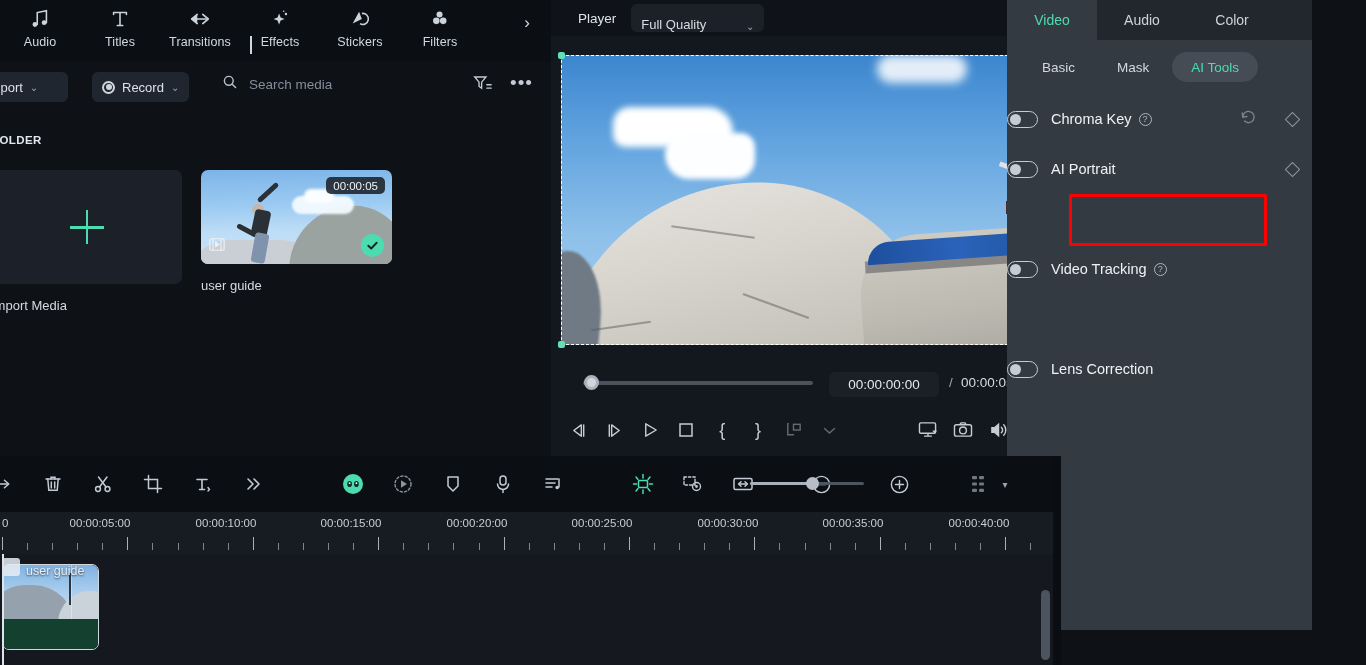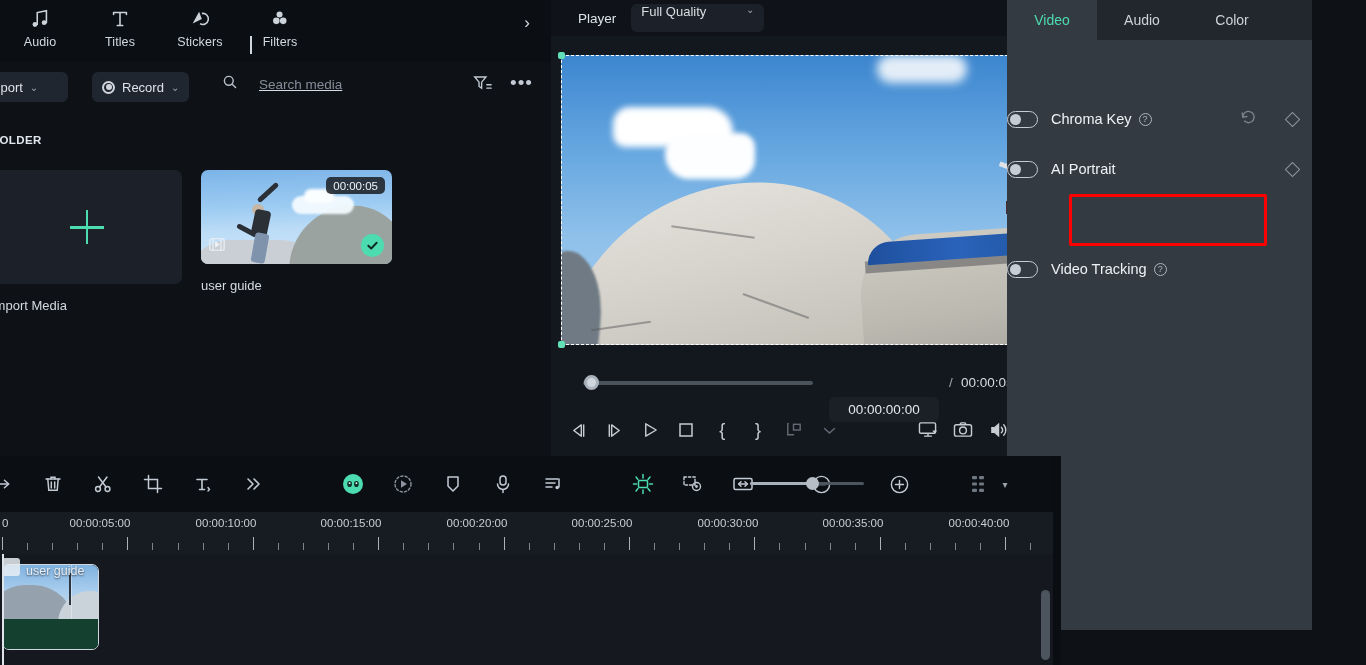--- a/index.html
+++ b/index.html
@@ -41,21 +41,21 @@
   }
   .pill.import { position:absolute; left:-28px; top:72px; width: 96px; padding-left: 14px;}
   .pill.record { position:absolute; left: 92px; top:72px; }
   .chev-sm { font-size: 10px; color:#9aa3ae; }
   .rec-dot {
     width: 13px; height: 13px; border-radius: 50%; border: 2px solid #cfd5dd;
     display:flex;align-items:center;justify-content:center;
   }
   .rec-dot i { width:6px;height:6px;border-radius:50%;background:#cfd5dd;display:block; }
   .search-wrap {
-    position:absolute; left: 222px; top:74px; display:flex; align-items:center; gap:21px;text-decoration:underline;
+    position:absolute; left: 222px; top:74px; display:flex; align-items:center; gap:11px;
   }
   .search-input {
     background: transparent; border: none; outline: none;
     font-size: 13.5px; color: #d9dee5; width: 200px;
     font-family: "Liberation Sans", sans-serif;
   }
   .search-input::placeholder { color: #848d99; }
   .tb-right { position:absolute; right: 18px; top: 74px; display:flex; align-items:center; gap: 18px; }
   .icon-btn { color:#c3cad3; cursor:pointer; display:flex; align-items:center; }
   .dots { font-size: 19px; letter-spacing: 1px; color:#c3cad3; line-height: 10px;}
@@ -140,21 +140,21 @@
     position:absolute; left: 551px; top: 0; width: 510px; height: 456px;
     background: #13171e;
   }
   .player-top {
     position:absolute; left: 0; top: 0; width: 510px; height: 36px;
     display:flex; align-items:center; background:#0f1319;
   }
   .player-label { margin-left: 27px; font-size: 13.5px; color:#dde2e9; }
   .quality-sel {
     margin-left: 15px; width: 133px; height: 28px; border-radius: 6px;
-    background:#1c2129; display:flex; align-items:flex-start; justify-content:space-between;
+    background:#1c2129; display:flex; align-items:flex-end; justify-content:space-between;
     padding: 0 10px; font-size:13px; color:#d8dde4; cursor:pointer;
   }
   .wave-icon { position:absolute; right: 27px; top: 7px; cursor:pointer; color:#ccd3dc;}
   .playhead-top {
     position:absolute; left: 250px; top: 36px; width: 1.5px; height: 18px; background:#cfd6de;
   }
   .video-frame {
     position:absolute; left: 561px; top: 55px; width: 492px; height: 290px;
     overflow:hidden;
     background: linear-gradient(180deg,#3c86cf 0%, #62a4df 30%, #8ec0ea 62%, #a8cfef 100%);
@@ -225,21 +225,21 @@
     position:absolute; left: 22px; top: 11px; width: 230px; height: 4px;
     background:#4a525c; border-radius: 3px;
   }
   .scrub-knob {
     position:absolute; left: 23px; top: 5px; width: 15px; height: 15px; border-radius:50%;
     background:#cfd6de; border: 3px solid #aab2bc; cursor:pointer;
   }
   .time-box {
     position:absolute; left: 268px; top: 2px; width: 110px; height: 25px;
     background:#1b2027; border-radius:6px; display:flex;align-items:center;justify-content:center;
-    font-size: 13.5px; color:#e3e8ee; cursor:text;margin-top:25px;
+    font-size: 13.5px; color:#e3e8ee; cursor:text;
   }
   .time-sep { position:absolute; left: 388px; top: 5px; font-size: 13.5px; color:#9aa3ae; }
   .time-total { position:absolute; left: 400px; top: 5px; font-size: 13.5px; color:#d7dce3; }
 
   .transport {
     position:absolute; left: 561px; top: 412px; width: 492px; height: 36px;
     display:flex; align-items:center;
   }
   .tr-btn { width: 40px; height: 34px; display:flex;align-items:center;justify-content:center;
             color:#c6ccd4; cursor:pointer; }
@@ -388,20 +388,41 @@
         </div>
         <div class="nav-label">Audio</div>
       </div>
       <div class="nav-item">
         <div class="nav-icon">
           <svg width="22" height="22" viewBox="0 0 24 24" fill="none" stroke="#ccd3db" stroke-width="1.7" stroke-linecap="round">
             <path d="M5 5h14M12 5v14M9 19h6M5 5v2M19 5v2"></path>
           </svg>
         </div>
         <div class="nav-label">Titles</div>
+      </div>
+      <div class="nav-item">
+        <div class="nav-icon">
+          <svg width="24" height="22" viewBox="0 0 26 24" fill="none" stroke="#ccd3db" stroke-width="1.8" stroke-linecap="round" stroke-linejoin="round">
+            <path d="M10 7 L4 12 L10 17" fill="#ccd3db"></path>
+              <path d="M4 12h8"></path>
+            <path d="M16 7 L22 12 L16 17"></path>
+              <path d="M13 12h7"></path>
+          </svg>
+        </div>
+        <div class="nav-label">Transitions</div>
+      </div>
+      <div class="nav-item">
+        <div class="nav-icon">
+          <svg width="24" height="22" viewBox="0 0 24 24" fill="#ccd3db">
+            <path d="M11 6 l1.7 4.3 L17 12 l-4.3 1.7 L11 18 l-1.7-4.3 L5 12 l4.3-1.7 Z"></path>
+            <circle cx="18.5" cy="6.5" r="1.3"></circle>
+              <circle cx="16" cy="3.5" r=".9"></circle>
+          </svg>
+        </div>
+        <div class="nav-label">Effects</div>
       </div>
       <div class="nav-item">
         <div class="nav-icon">
           <svg width="24" height="22" viewBox="0 0 24 24" fill="none" stroke="#ccd3db" stroke-width="1.7">
             <path d="M4 17 L11 4 L14 12 Z" fill="#ccd3db" stroke="none"></path>
             <path d="M14 6 a6 6 0 1 1 -2 11"></path>
           </svg>
         </div>
         <div class="nav-label">Stickers</div>
       </div>
@@ -612,20 +633,25 @@
       </svg>
     </div>
   </div>
 
   <div class="right-panel">
     <div class="rp-tabs">
       <div class="rp-tab active">Video</div>
       <div class="rp-tab">Audio</div>
       <div class="rp-tab">Color</div>
     </div>
+    <div class="rp-sub">
+      <div class="sub-tab">Basic</div>
+      <div class="sub-tab">Mask</div>
+      <div class="sub-tab active">AI Tools</div>
+    </div>
 
     <div class="tool-row" style="top:94px;">
       <span class="toggle">
           <i></i>
         </span>
       <span class="tool-label">Chroma Key</span>
       <span class="qmark">?</span>
       <span class="row-actions">
         <span class="reset-ic">
           <svg width="17" height="16" viewBox="0 0 18 17" fill="none" stroke="#7b828b" stroke-width="1.5" stroke-linecap="round">
@@ -650,20 +676,26 @@
 
     <div class="tool-row" style="top:244px;">
       <span class="toggle">
           <i></i>
         </span>
       <span class="tool-label">Video Tracking</span>
       <span class="qmark">?</span>
     </div>
 
 
+    <div class="tool-row" style="top:344px;">
+      <span class="toggle">
+          <i></i>
+        </span>
+      <span class="tool-label">Lens Correction</span>
+    </div>
   </div>
   <div class="red-box"></div>
 
   <div class="timeline">
     <div class="tl-toolbar">
       <div class="tb-ic" style="width:30px;margin-left:-12px;">
         <svg width="19" height="16" viewBox="0 0 20 16" fill="none" stroke="#c3cad3" stroke-width="1.6" stroke-linecap="round" stroke-linejoin="round">
           <path d="M2 8h13"></path>
             <path d="M11 4 L15.5 8 L11 12"></path>
         </svg>

